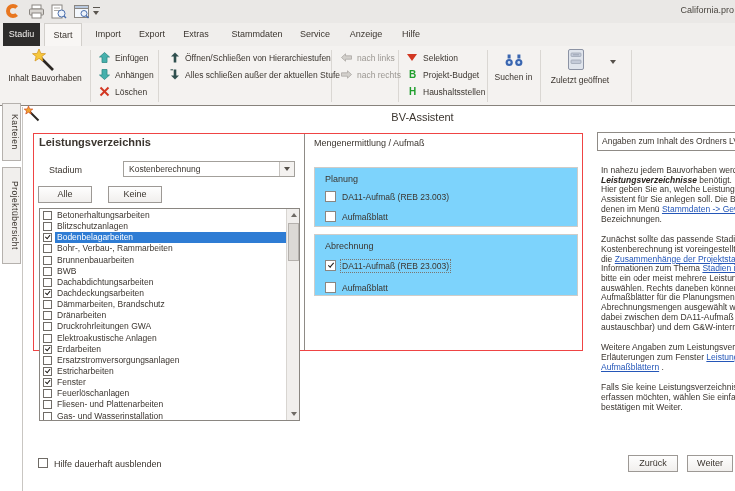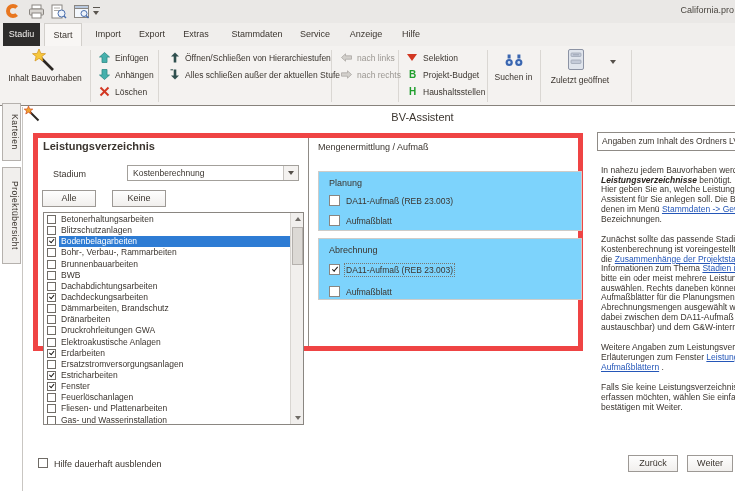--- a/index.html
+++ b/index.html
@@ -35,21 +35,21 @@
   .stack-btn { position:absolute; top:0; height:60px; text-align:center; font-size:8.5px; cursor:pointer; }
   .drop-caret { position:absolute; width:0; height:0; border-left:3.5px solid transparent; border-right:3.5px solid transparent; border-top:4px solid #55504a; }
 
   
   .vline-sidebar { position:absolute; left:22px; top:107px; width:1px; height:384px; background:#c9c6c2; }
   .vtab { position:absolute; left:2px; width:19px; background:#f1efed; border:1px solid #b5b1ad; writing-mode:vertical-rl; text-align:center; font-size:8.5px; color:#3b352f; cursor:pointer; letter-spacing:0.5px; }
   .bv-title { position:absolute; left:120px; right:10px; top:111px; text-align:center; font-size:11px; color:#3b352f; }
   .wand-sm { position:absolute; left:24px; top:106px; width:16px; height:16px; }
 
   
-  .dialog { position:absolute; left:33px; top:133px; width:550px; height:218px; background:#fff; border:5px solid #ef4444;text-decoration:underline; }
+  .dialog { position:absolute; left:33px; top:133px; width:550px; height:218px; background:#fff; border:1px solid #ef4444;text-decoration:underline; }
   .dlg-header { position:absolute; left:5px; top:2px; font-size:11px; font-weight:bold; }
   .dlg-divider { position:absolute; left:270px; top:0; bottom:0; width:1px; background:#8f8b86; }
   .fld-label { position:absolute; font-size:9px; }
   .combo { position:absolute; left:89px; top:27px; width:172px; height:16px; border:1px solid #a3a09b; background:#fff; cursor:pointer; }
   .combo .val { position:absolute; left:5px; top:2px; font-size:8.5px; }
   .combo .arrow-box { position:absolute; right:0; top:0; width:15px; height:14px; border-left:1px solid #c6c3bf; background:#f4f2f0; }
   .combo .arrow-box::after { content:""; position:absolute; left:4px; top:5px; border-left:3.5px solid transparent; border-right:3.5px solid transparent; border-top:4px solid #55504a; }
   .btn { position:absolute; height:17px; background:linear-gradient(#fefefe,#f1efed); border:1px solid #9d9995; text-align:center; font-size:9px; line-height:15px; cursor:pointer; }
 
   

